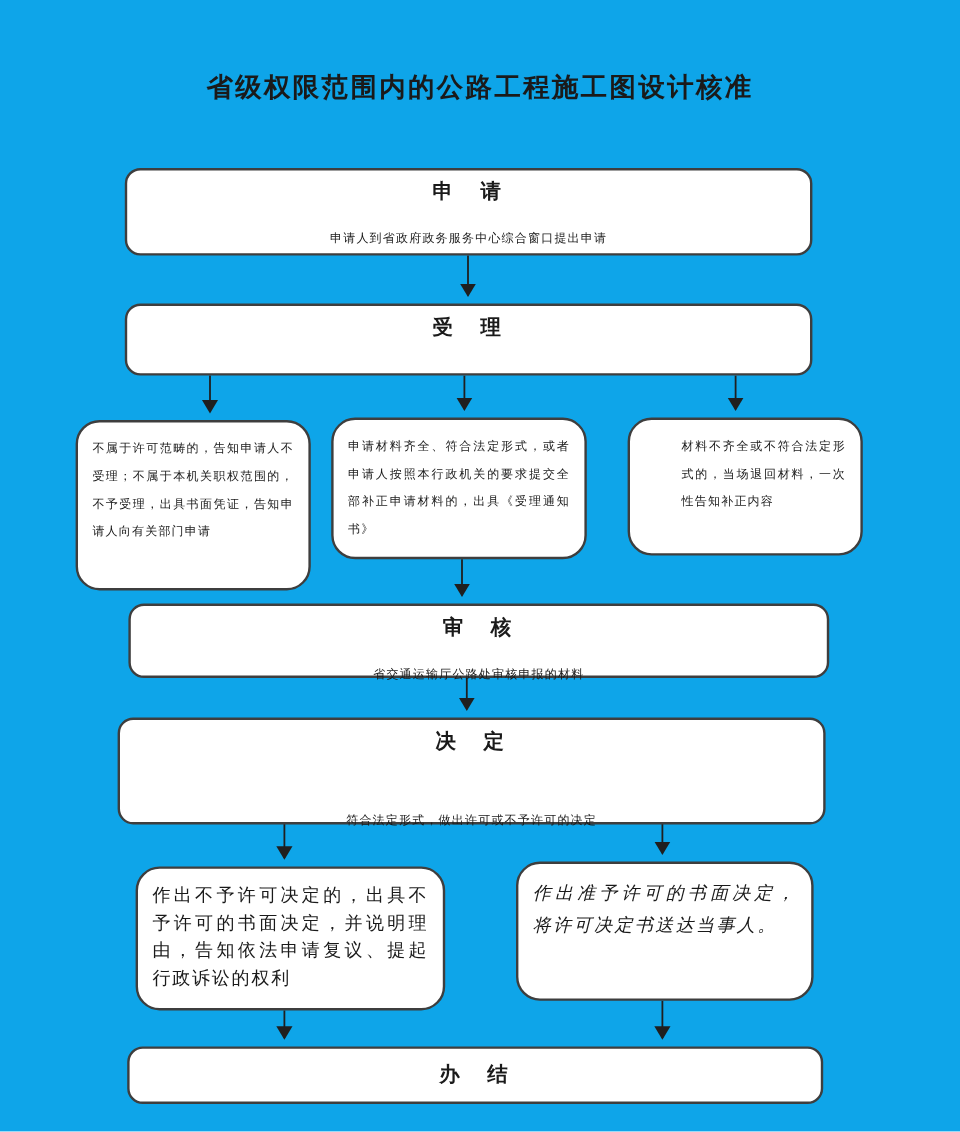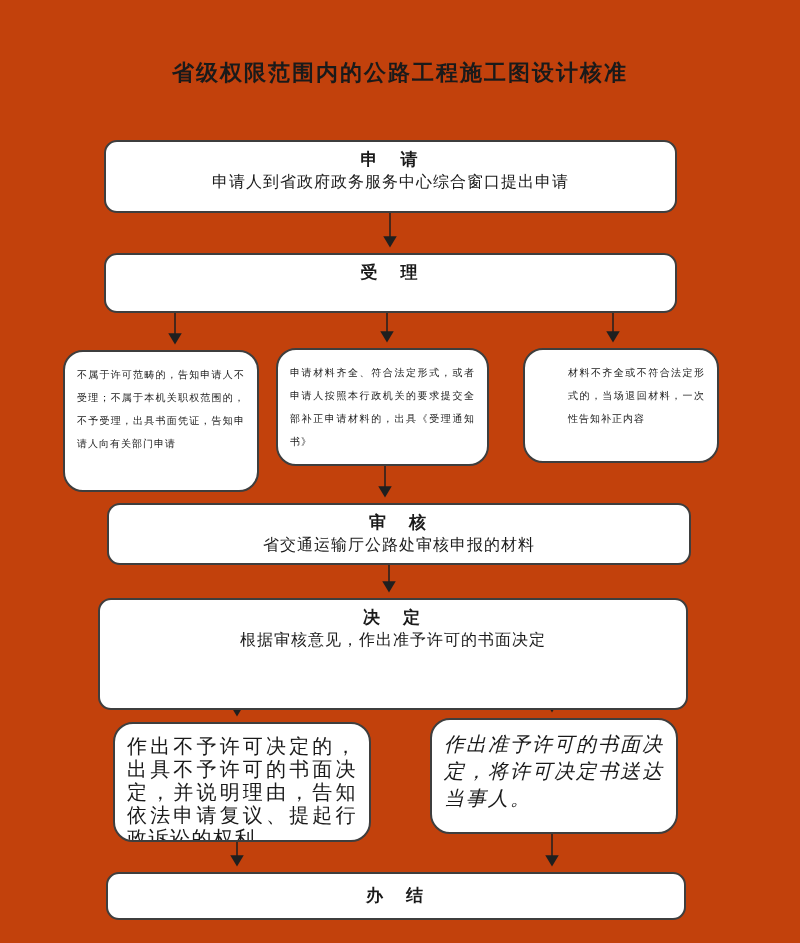--- a/index.html
+++ b/index.html
@@ -7,21 +7,21 @@
     margin: 0;
     padding: 0;
     background: #ffffff;
     font-family: "Liberation Sans", "DejaVu Sans", sans-serif;
     color: #1a1a1a;
   }
   .page {
     position: relative;
     width: 800px;
     height: 943px;
-    background: #c2410c;
+    background: #0ea5e9;
     overflow: hidden;
   }
   .title {
     position: absolute;
     left: 0;
     top: 58px;
     width: 800px;
     margin: 0;
     text-align: center;
     font-size: 22px;
@@ -50,56 +50,56 @@
     padding-top: 7px;
     text-align: center;
   }
   .main .h {
     font-size: 17px;
     font-weight: bold;
     letter-spacing: 3px;
     line-height: 22px;
   }
   .main .d {
-    font-size: 16px;
+    font-size: 10px;
     line-height: 22px;
-    margin-top: 0;
+    margin-top: 18px;
     letter-spacing: 1px;
   }
   .single {
     justify-content: center;
     padding-top: 0;
   }
   .side {
     border-radius: 20px;
     padding: 11px 12px;
     font-size: 10px;
     line-height: 23px;
     text-align: justify;
     letter-spacing: 1px;
     overflow: hidden;
   }
   .side.big {
-    font-size: 20px;
+    font-size: 15px;
     line-height: 23px;
     letter-spacing: 1.5px;
   }
   .side.roomy {
     line-height: 27px;
     letter-spacing: 2px;
     font-style: italic;
   }
   
   #box-apply  { left:104px; top:140px; width:573px; height:73px; }
   #box-accept { left:104px; top:253px; width:573px; height:60px;gap:37px; }
   #box-a      { left:63px;  top:350px; width:196px; height:142px; }
   #box-b      { left:276px; top:348px; width:213px; height:118px; }
   #box-c      { left:523px; top:348px; width:196px; height:115px;padding-left:43px; }
   #box-review { left:107px; top:503px; width:584px; height:62px; }
-  #box-decide { left:98px;  top:598px; width:590px; height:112px; }
+  #box-decide { left:98px;  top:598px; width:590px; height:89px;gap:27px; }
   #box-d      { left:113px; top:722px; width:258px; height:120px; }
   #box-e      { left:430px; top:718px; width:248px; height:116px; }
   #box-done   { left:106px; top:872px; width:580px; height:48px; }
 </style>
 </head>
 <body>
 
 <main class="page">
 
   <h1 class="title">省级权限范围内的公路工程施工图设计核准</h1>
@@ -145,21 +145,21 @@
     <span>材料不齐全或不符合法定形式的，当场退回材料，一次性告知补正内容</span>
   </section>
 
   <section id="box-review" class="box main">
     <div class="h">审　核</div>
     <div class="d">省交通运输厅公路处审核申报的材料</div>
   </section>
 
   <section id="box-decide" class="box main">
     <div class="h">决　定</div>
-    <div class="d">根据审核意见，作出准予许可的书面决定</div>
+    <div class="d">符合法定形式，做出许可或不予许可的决定</div>
   </section>
 
   <section id="box-d" class="box side big">
     <span>作出不予许可决定的，出具不予许可的书面决定，并说明理由，告知依法申请复议、提起行政诉讼的权利</span>
   </section>
 
   <section id="box-e" class="box side big roomy">
     <span>作出准予许可的书面决定，将许可决定书送达当事人。</span>
   </section>
 

